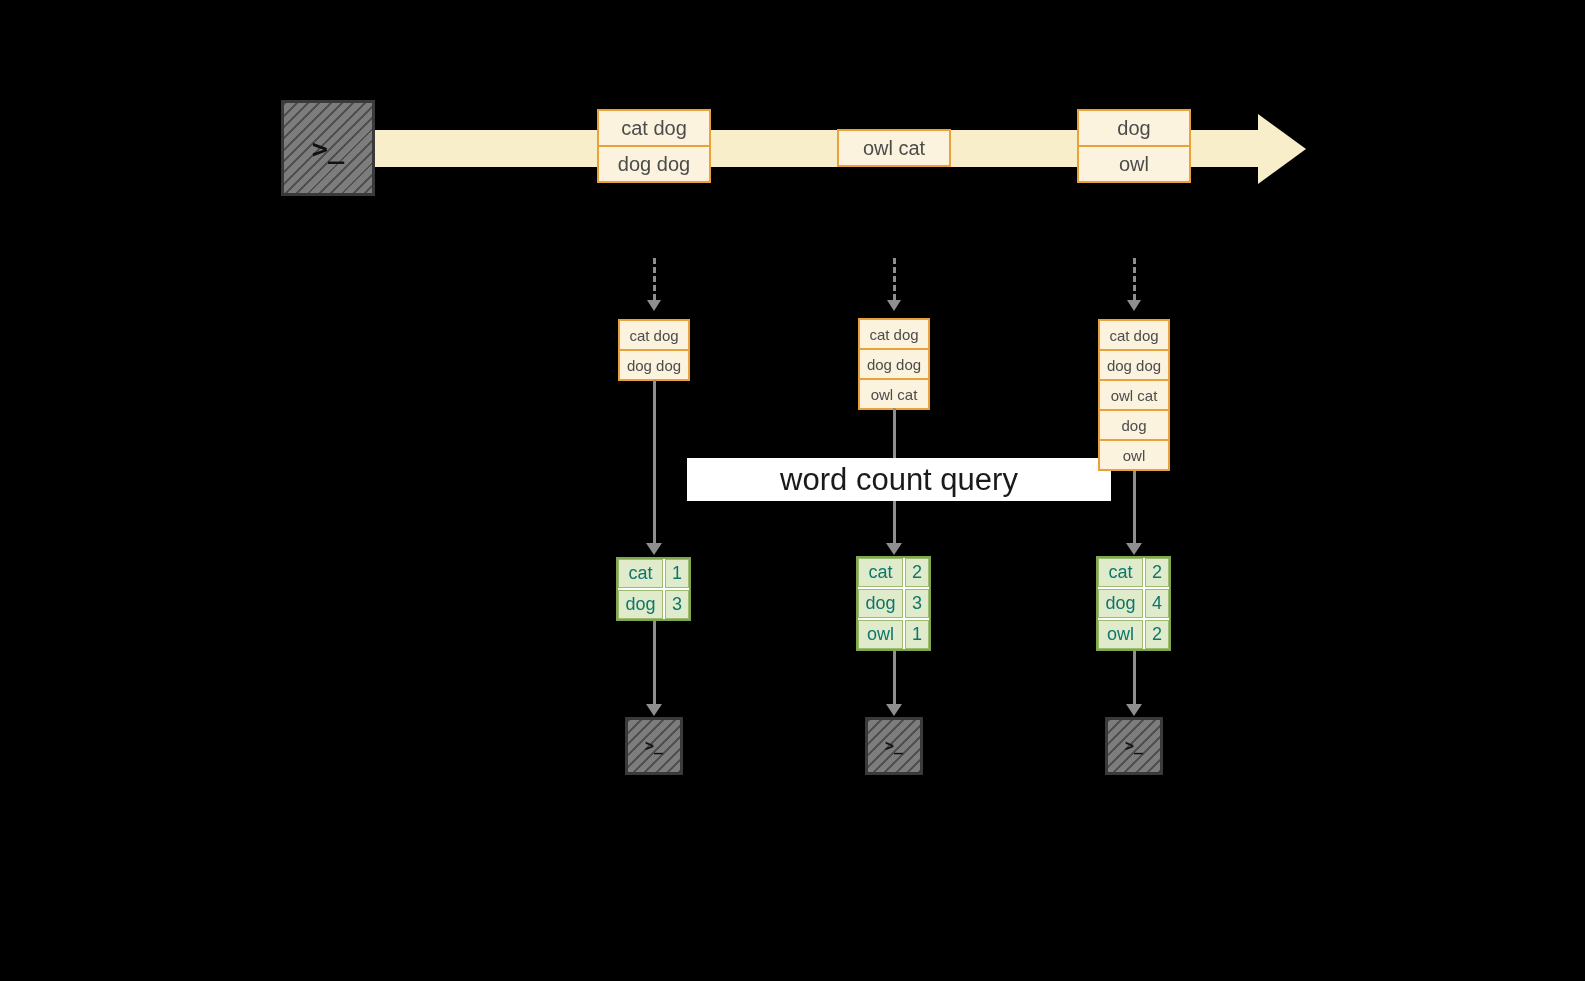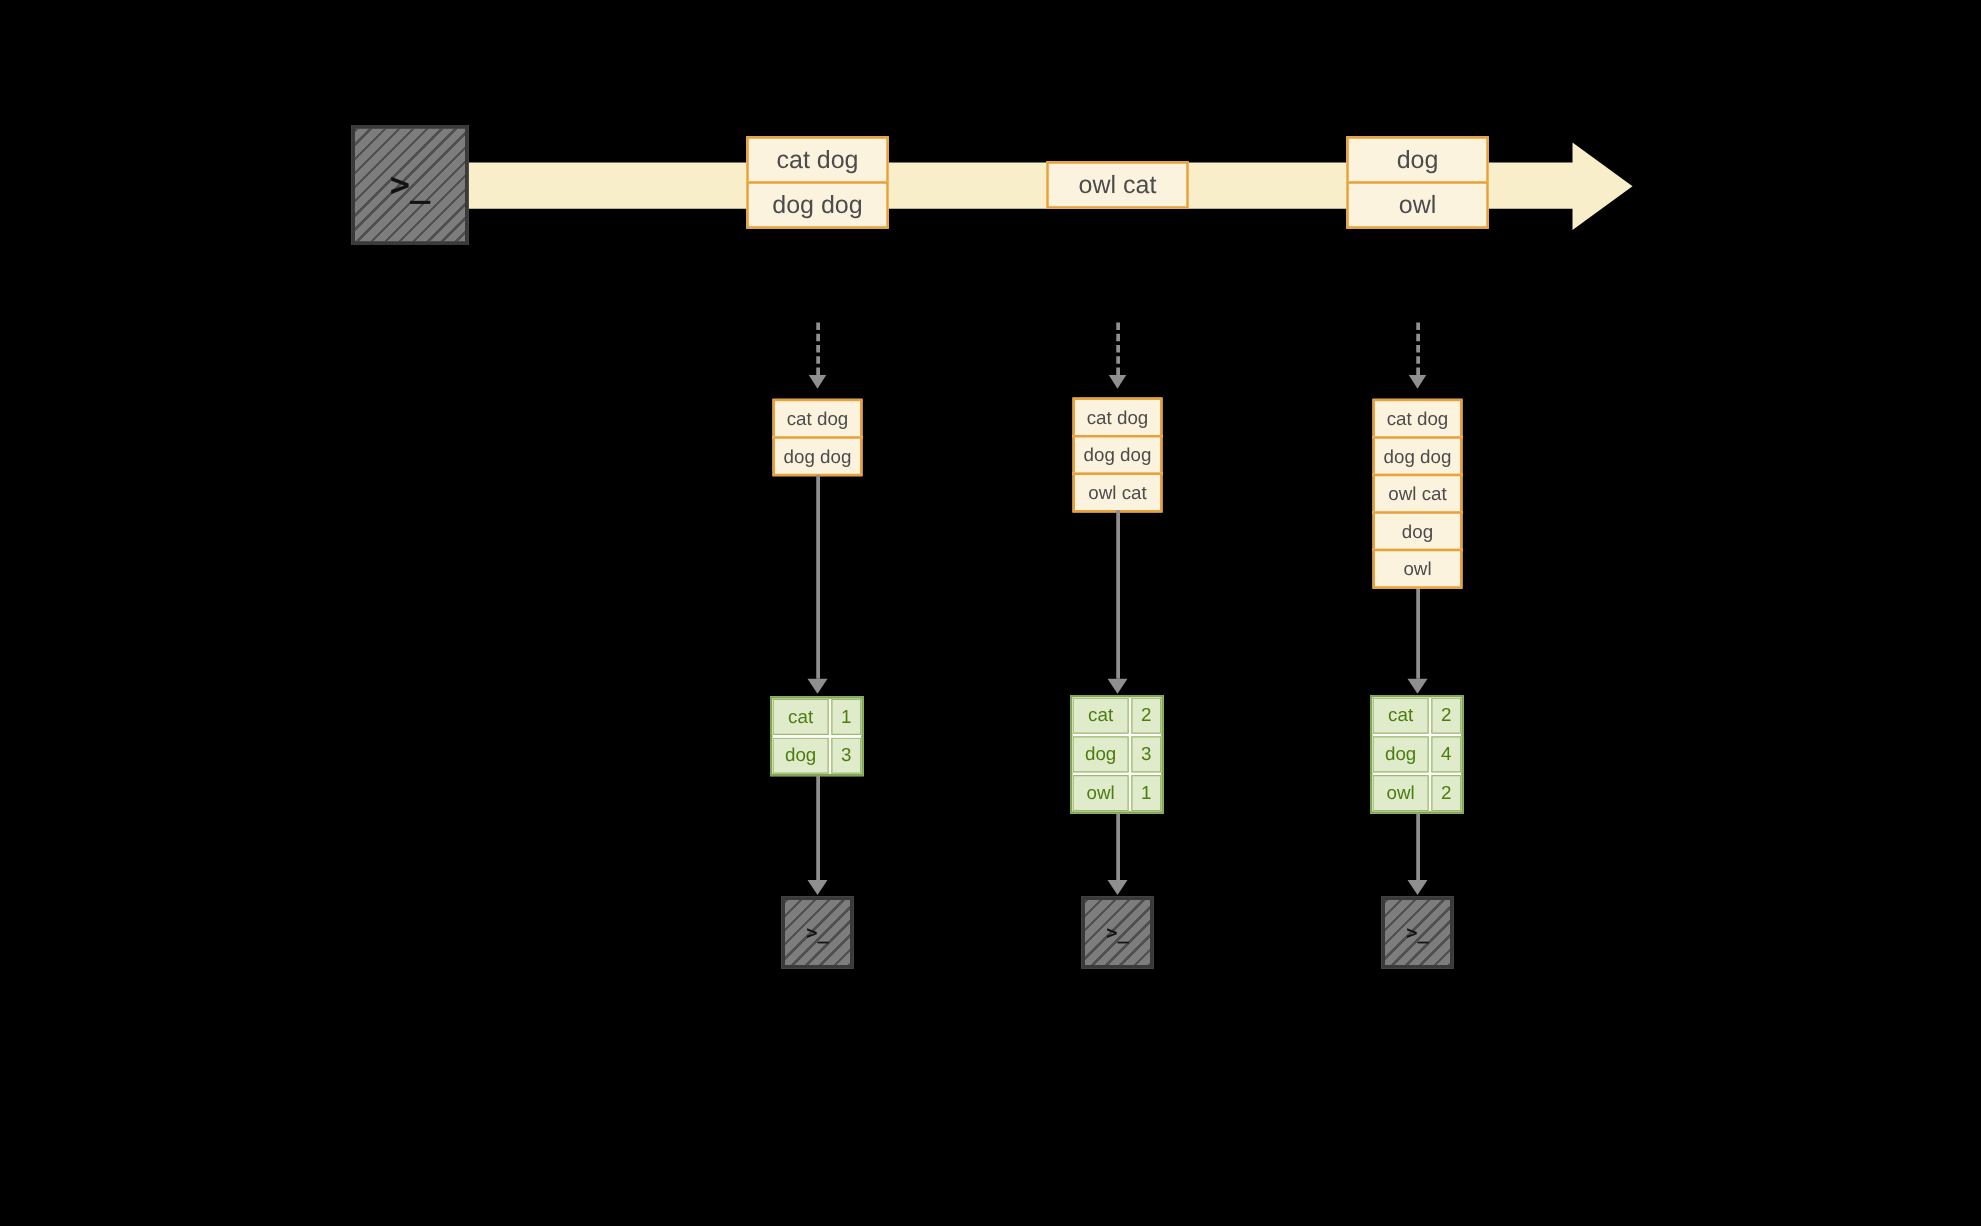--- a/index.html
+++ b/index.html
@@ -129,22 +129,22 @@
     grid-template-columns: 45px 24px;
     gap: 2px;
     background: #ffffff;
     border: 2px solid #80A74F;
     z-index: 2;
   }
   .count-table .wcell, .count-table .ncell {
     height: 29px;
     background: #DFEBCA;
     box-shadow: inset 0 0 0 1px #9DBB6F;
-    color: #4d7c0f;
-    font-size: 15px;
+    color: #0f766e;
+    font-size: 18px;
     display: flex; align-items: center; justify-content: center;
   }
   #table1 { left: 616px;  top: 557px; }
   #table2 { left: 856px;  top: 556px; }
   #table3 { left: 1096px; top: 556px; }
 </style>
 </head>
 <body>
 
 <div class="canvas">
@@ -185,20 +185,23 @@
     <div class="cell">owl cat</div>
   </div>
   <div class="buffer" id="buffer3">
     <div class="cell">cat dog</div>
     <div class="cell">dog dog</div>
     <div class="cell">owl cat</div>
     <div class="cell">dog</div>
     <div class="cell">owl</div>
   </div>
 
+  <div class="banner">
+    <span>word count query</span>
+  </div>
 
   <div class="flow-line" id="flow1"></div>
   <div class="flow-head" id="flowh1"></div>
   <div class="flow-line" id="flow2"></div>
   <div class="flow-head" id="flowh2"></div>
   <div class="flow-line" id="flow3"></div>
   <div class="flow-head" id="flowh3"></div>
 
   <div class="count-table" id="table1">
     <div class="wcell">cat</div>

